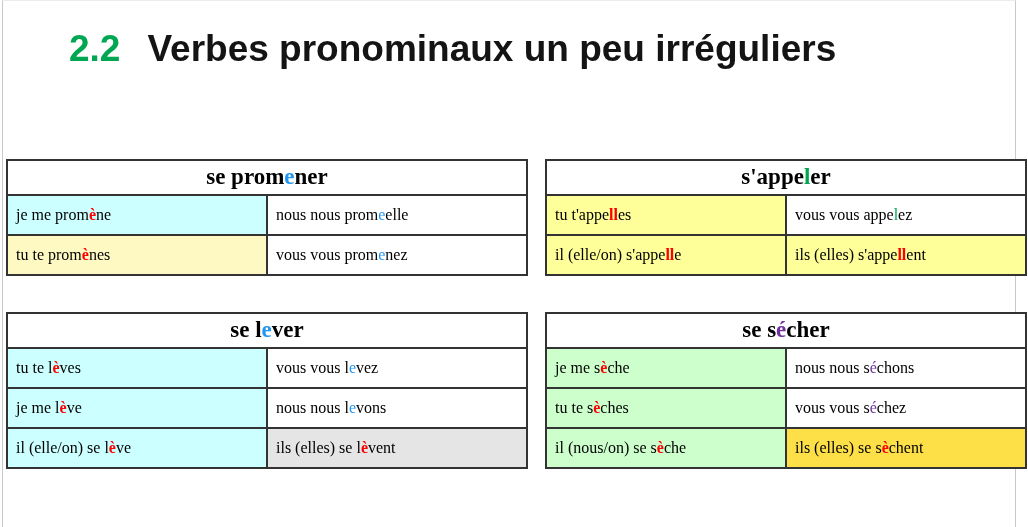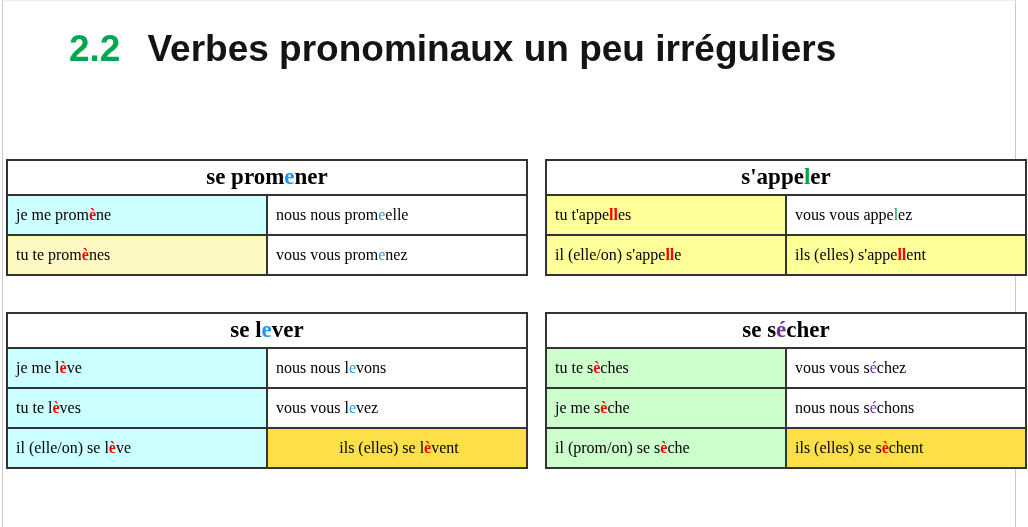--- a/index.html
+++ b/index.html
@@ -70,48 +70,48 @@
         </tbody>
       </table>
     <table class="t-wide">
         <thead>
           <tr>
             <th colspan="2"><span>se l</span><span class="seg-blue" style="color: rgb(33, 150, 243);">e</span><span>ver</span></th>
           </tr>
         </thead>
         <tbody>
           <tr>
+            <td style="background: rgb(204, 255, 255);"><span>tu te l</span><span class="seg-red" style="color: rgb(255, 0, 0);">è</span><span>ves</span></td>
+            <td><span>vous vous l</span><span class="seg-blue" style="color: rgb(33, 150, 243);">e</span><span>vez</span></td>
+          </tr>
+          <tr>
             <td style="background: rgb(204, 255, 255);"><span>je me l</span><span class="seg-red" style="color: rgb(255, 0, 0);">è</span><span>ve</span></td>
             <td><span>nous nous l</span><span class="seg-blue" style="color: rgb(33, 150, 243);">e</span><span>vons</span></td>
           </tr>
           <tr>
-            <td style="background: rgb(204, 255, 255);"><span>tu te l</span><span class="seg-red" style="color: rgb(255, 0, 0);">è</span><span>ves</span></td>
-            <td><span>vous vous l</span><span class="seg-blue" style="color: rgb(33, 150, 243);">e</span><span>vez</span></td>
-          </tr>
-          <tr>
             <td style="background: rgb(204, 255, 255);"><span>il (elle/on) se l</span><span class="seg-red" style="color: rgb(255, 0, 0);">è</span><span>ve</span></td>
-            <td style="background: #fde047; text-align: center;"><span>ils (elles) se l</span><span class="seg-red" style="color: rgb(255, 0, 0);">è</span><span>vent</span></td>
+            <td style="background: #e5e5e5;"><span>ils (elles) se l</span><span class="seg-red" style="color: rgb(255, 0, 0);">è</span><span>vent</span></td>
           </tr>
         </tbody>
       </table>
     <table class="t-narrow">
         <thead>
           <tr>
             <th colspan="2"><span>se s</span><span class="seg-purple" style="color: rgb(112, 48, 160);">é</span><span>cher</span></th>
           </tr>
         </thead>
         <tbody>
           <tr>
+            <td style="background: rgb(204, 255, 204);"><span>je me s</span><span class="seg-red" style="color: rgb(255, 0, 0);">è</span><span>che</span></td>
+            <td><span>nous nous s</span><span class="seg-purple" style="color: rgb(112, 48, 160);">é</span><span>chons</span></td>
+          </tr>
+          <tr>
             <td style="background: rgb(204, 255, 204);"><span>tu te s</span><span class="seg-red" style="color: rgb(255, 0, 0);">è</span><span>ches</span></td>
             <td><span>vous vous s</span><span class="seg-purple" style="color: rgb(112, 48, 160);">é</span><span>chez</span></td>
           </tr>
           <tr>
-            <td style="background: rgb(204, 255, 204);"><span>je me s</span><span class="seg-red" style="color: rgb(255, 0, 0);">è</span><span>che</span></td>
-            <td><span>nous nous s</span><span class="seg-purple" style="color: rgb(112, 48, 160);">é</span><span>chons</span></td>
-          </tr>
-          <tr>
-            <td style="background: rgb(204, 255, 204);"><span>il (prom/on) se s</span><span class="seg-red" style="color: rgb(255, 0, 0);">è</span><span>che</span></td>
+            <td style="background: rgb(204, 255, 204);"><span>il (nous/on) se s</span><span class="seg-red" style="color: rgb(255, 0, 0);">è</span><span>che</span></td>
             <td style="background: #fde047;"><span>ils (elles) se s</span><span class="seg-red" style="color: rgb(255, 0, 0);">è</span><span>chent</span></td>
           </tr>
         </tbody>
       </table>
   </div>
 </div>
 
 </body></html>

